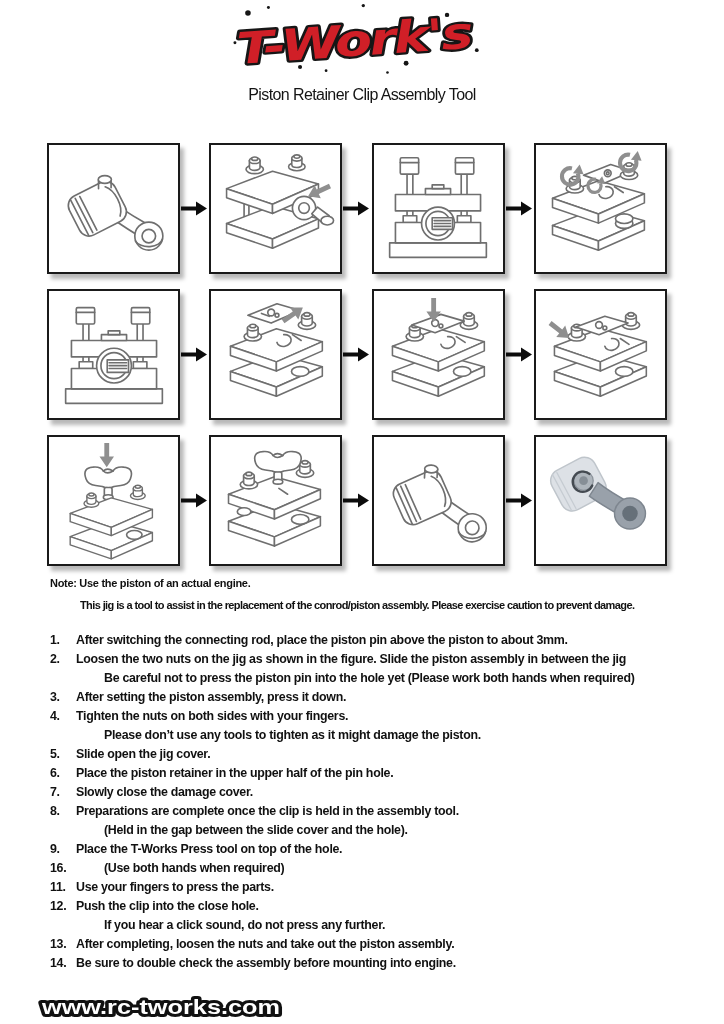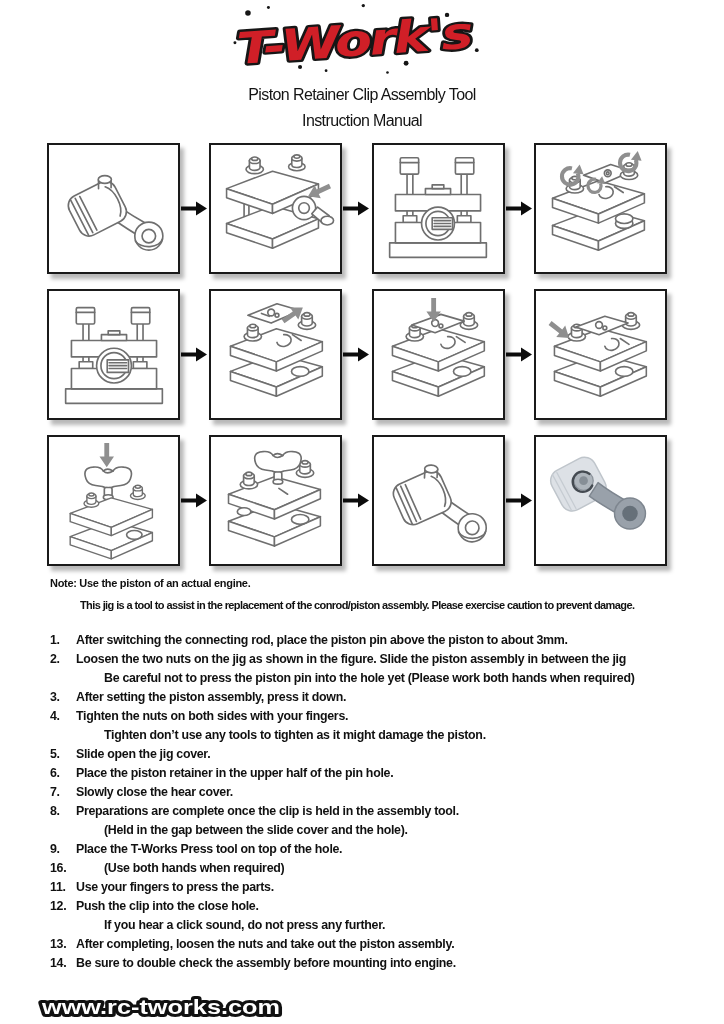--- a/index.html
+++ b/index.html
@@ -99,21 +99,20 @@
           <circle cx="186" cy="78" r="1.4"></circle>
       </g>
       <g transform="rotate(-4 150 45)">
         <text x="150" y="60" text-anchor="middle" font-family="'DejaVu Sans',sans-serif" font-weight="bold" font-style="italic" font-size="47" letter-spacing="-2" textLength="252" lengthAdjust="spacingAndGlyphs" fill="#d01f27" stroke="#161616" stroke-width="5" paint-order="stroke" stroke-linejoin="round">T-Work's</text>
       </g>
     </svg>
   </div>
 
   <h1 class="title">
     <span>Piston Retainer Clip Assembly Tool</span>
-    <span>Instruction Manual</span>
   </h1>
 
   <section class="figures">
 
     <div class="fig-row">
       <div class="fig-box">
         <svg width="124" height="118" viewBox="0 0 126 122">
           <g class="art">
               <use href="#piston" transform="translate(6,18)"></use>
             </g>
@@ -357,33 +356,33 @@
       <span class="txt"><span>Loosen the two nuts on the jig as shown in the figure. Slide the piston assembly in between the jig</span>
         <span class="cont">Be careful not to press the piston pin into the hole yet (Please work both hands when required)</span></span>
     </li>
     <li>
       <span class="num">3.</span>
       <span class="txt"><span>After setting the piston assembly, press it down.</span></span>
     </li>
     <li>
       <span class="num">4.</span>
       <span class="txt"><span>Tighten the nuts on both sides with your fingers.</span>
-        <span class="cont">Tighten don’t use any tools to tighten as it might damage the piston.</span></span>
+        <span class="cont">Please don’t use any tools to tighten as it might damage the piston.</span></span>
     </li>
     <li>
       <span class="num">5.</span>
       <span class="txt"><span>Slide open the jig cover.</span></span>
     </li>
     <li>
       <span class="num">6.</span>
       <span class="txt"><span>Place the piston retainer in the upper half of the pin hole.</span></span>
     </li>
     <li>
       <span class="num">7.</span>
-      <span class="txt"><span>Slowly close the hear cover.</span></span>
+      <span class="txt"><span>Slowly close the damage cover.</span></span>
     </li>
     <li>
       <span class="num">8.</span>
       <span class="txt"><span>Preparations are complete once the clip is held in the assembly tool.</span>
         <span class="cont">(Held in the gap between the slide cover and the hole).</span></span>
     </li>
     <li>
       <span class="num">9.</span>
       <span class="txt"><span>Place the T-Works Press tool on top of the hole.</span></span>
     </li>

